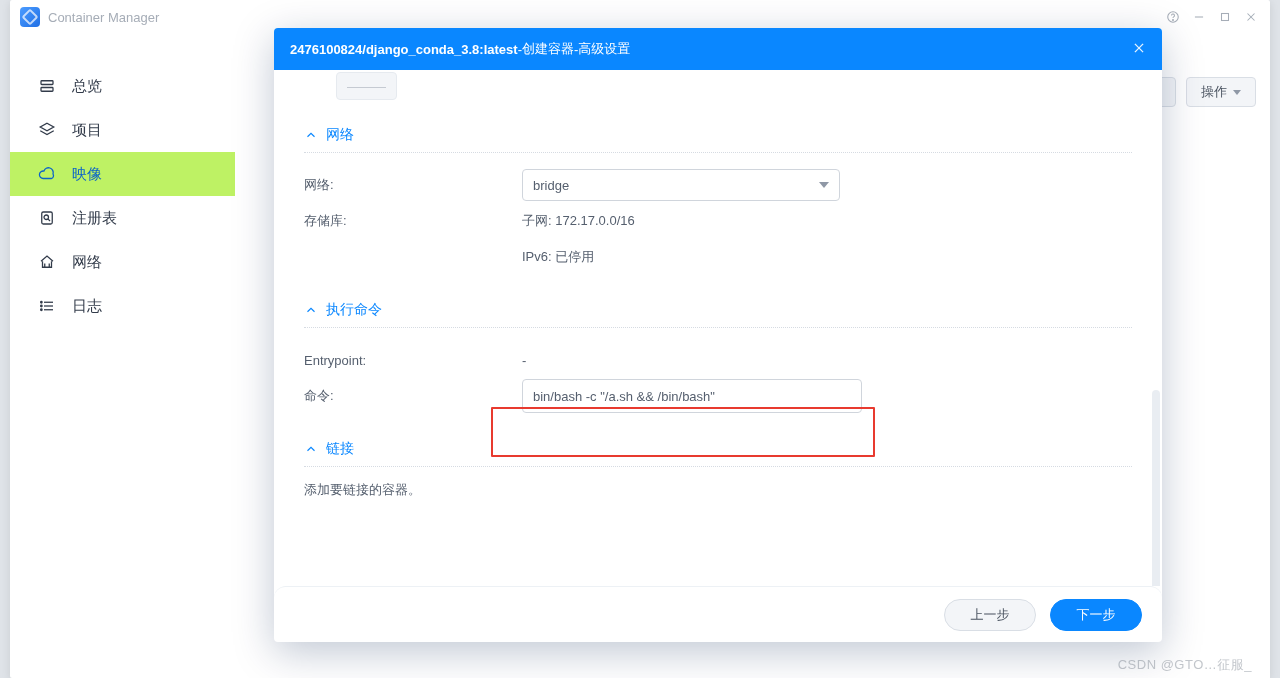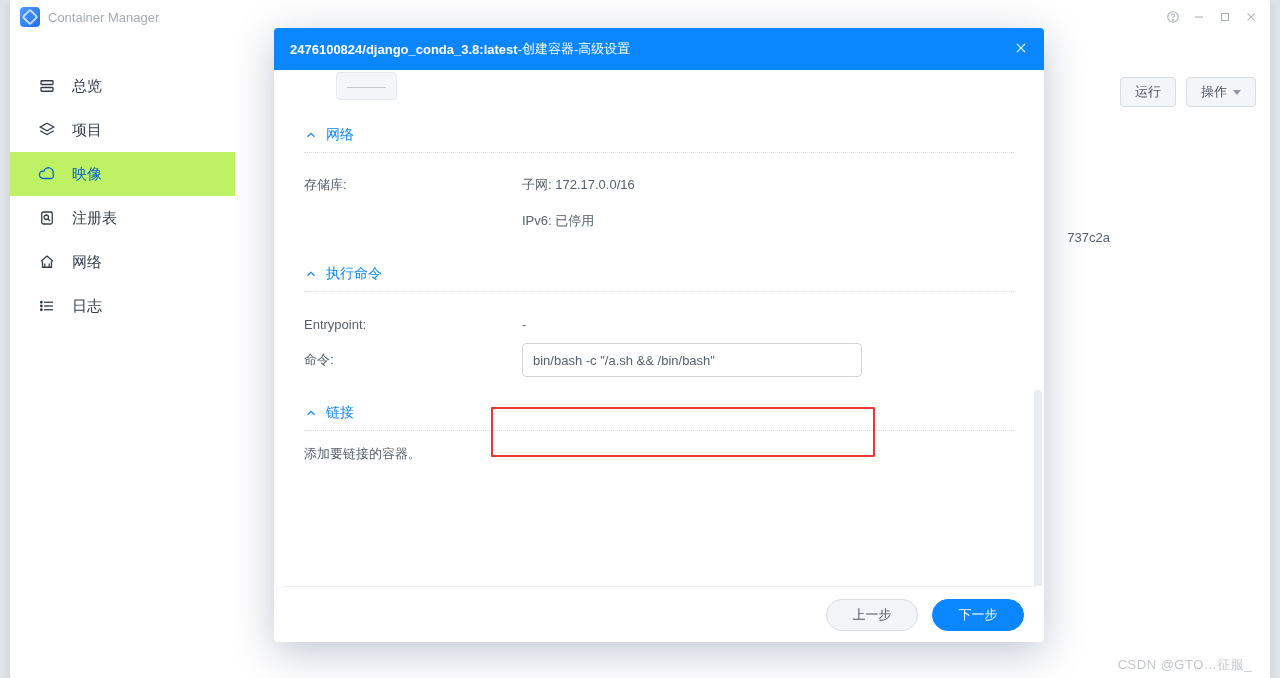--- a/index.html
+++ b/index.html
@@ -17,21 +17,21 @@
 .nav-item { height: 44px; display: flex; align-items: center; padding-left: 28px; gap: 16px; color: #323B4A; cursor: pointer; font-size: 15px; }
 .nav-item.active { background: #bef264; color: #0a63c9; font-weight: 500; }
 .nav-item svg { width: 18px; height: 18px; fill: none; stroke: currentColor; stroke-width: 1.7; }
 .content { flex: 1; background: #fff; position: relative; }
 
 .top-actions { position: absolute; top: 43px; right: 14px; display: flex; gap: 10px; }
 .btn { height: 30px; padding: 0 14px; border: 1px solid #d9dee5; background: #f3f5f8; border-radius: 4px; display: inline-flex; align-items: center; gap: 4px; color: #4a5360; font-size: 13px; cursor: pointer; }
 .btn .caret { border-left: 4px solid transparent; border-right: 4px solid transparent; border-top: 5px solid #8f98a6; margin-left: 2px; }
 .ghost-text { position: absolute; top: 196px; right: 160px; color: #555f6e; font-size: 13px; }
 
-.modal-mask { position: absolute; left: 264px; top: 28px; width: 770px; height: 614px; background: #fff; box-shadow: 0 10px 40px rgba(0,30,80,.25); border-radius: 4px; display: flex; flex-direction: column; overflow: hidden; }
+.modal-mask { position: absolute; left: 264px; top: 28px; width: 888px; height: 614px; background: #fff; box-shadow: 0 10px 40px rgba(0,30,80,.25); border-radius: 4px; display: flex; flex-direction: column; overflow: hidden; }
 .modal-header { height: 42px; background: #0A87FF; color: #fff; display: flex; align-items: center; padding: 0 16px; font-size: 13px; }
 .modal-header .close { margin-left: auto; cursor: pointer; opacity: .9; }
 .modal-header .close svg { width: 14px; height: 14px; stroke: #fff; stroke-width: 2.2; fill: none; }
 .modal-body { flex: 1; overflow: auto; padding: 8px 30px 12px 30px; color: #555f6e; font-size: 13px; position: relative; }
 .trunc-btn { margin-left: 32px; margin-top: -6px; height: 28px; padding: 0 10px; border-radius: 4px; background: #f3f5f8; color: #bfc5cd; border: 1px solid #e6eaef; display: inline-flex; align-items: center; }
 
 .section-title { display: flex; align-items: center; gap: 8px; color: #0A87FF; font-size: 14px; margin: 26px 0 4px 0; cursor: pointer; font-weight: 500; }
 .section-title .chev { width: 14px; height: 14px; }
 .section-title .chev svg { width: 14px; height: 14px; stroke: #0A87FF; stroke-width: 2; fill: none; }
 .hr { height: 0; border-top: 1px dotted #d6dbe2; margin: 8px 0 14px 0; }
@@ -172,20 +172,27 @@
       
       <div class="section-title">
         <span class="chev"><svg viewBox="0 0 24 24">
               <polyline points="6 15 12 9 18 15"></polyline>
             </svg></span>
         <span>网络</span>
       </div>
       <div class="hr"></div>
 
       <div class="field-row">
+        <div class="label">网络:</div>
+        <div class="select">
+          <span>bridge</span>
+          <span class="caret2"></span>
+        </div>
+      </div>
+      <div class="field-row">
         <div class="label">存储库:</div>
         <div class="val"><span>子网: </span><span>172.17.0.0/16</span></div>
       </div>
       <div class="field-row">
         <div class="label"></div>
         <div class="val"><span>IPv6: </span><span>已停用</span></div>
       </div>
 
       
       <div class="section-title">

